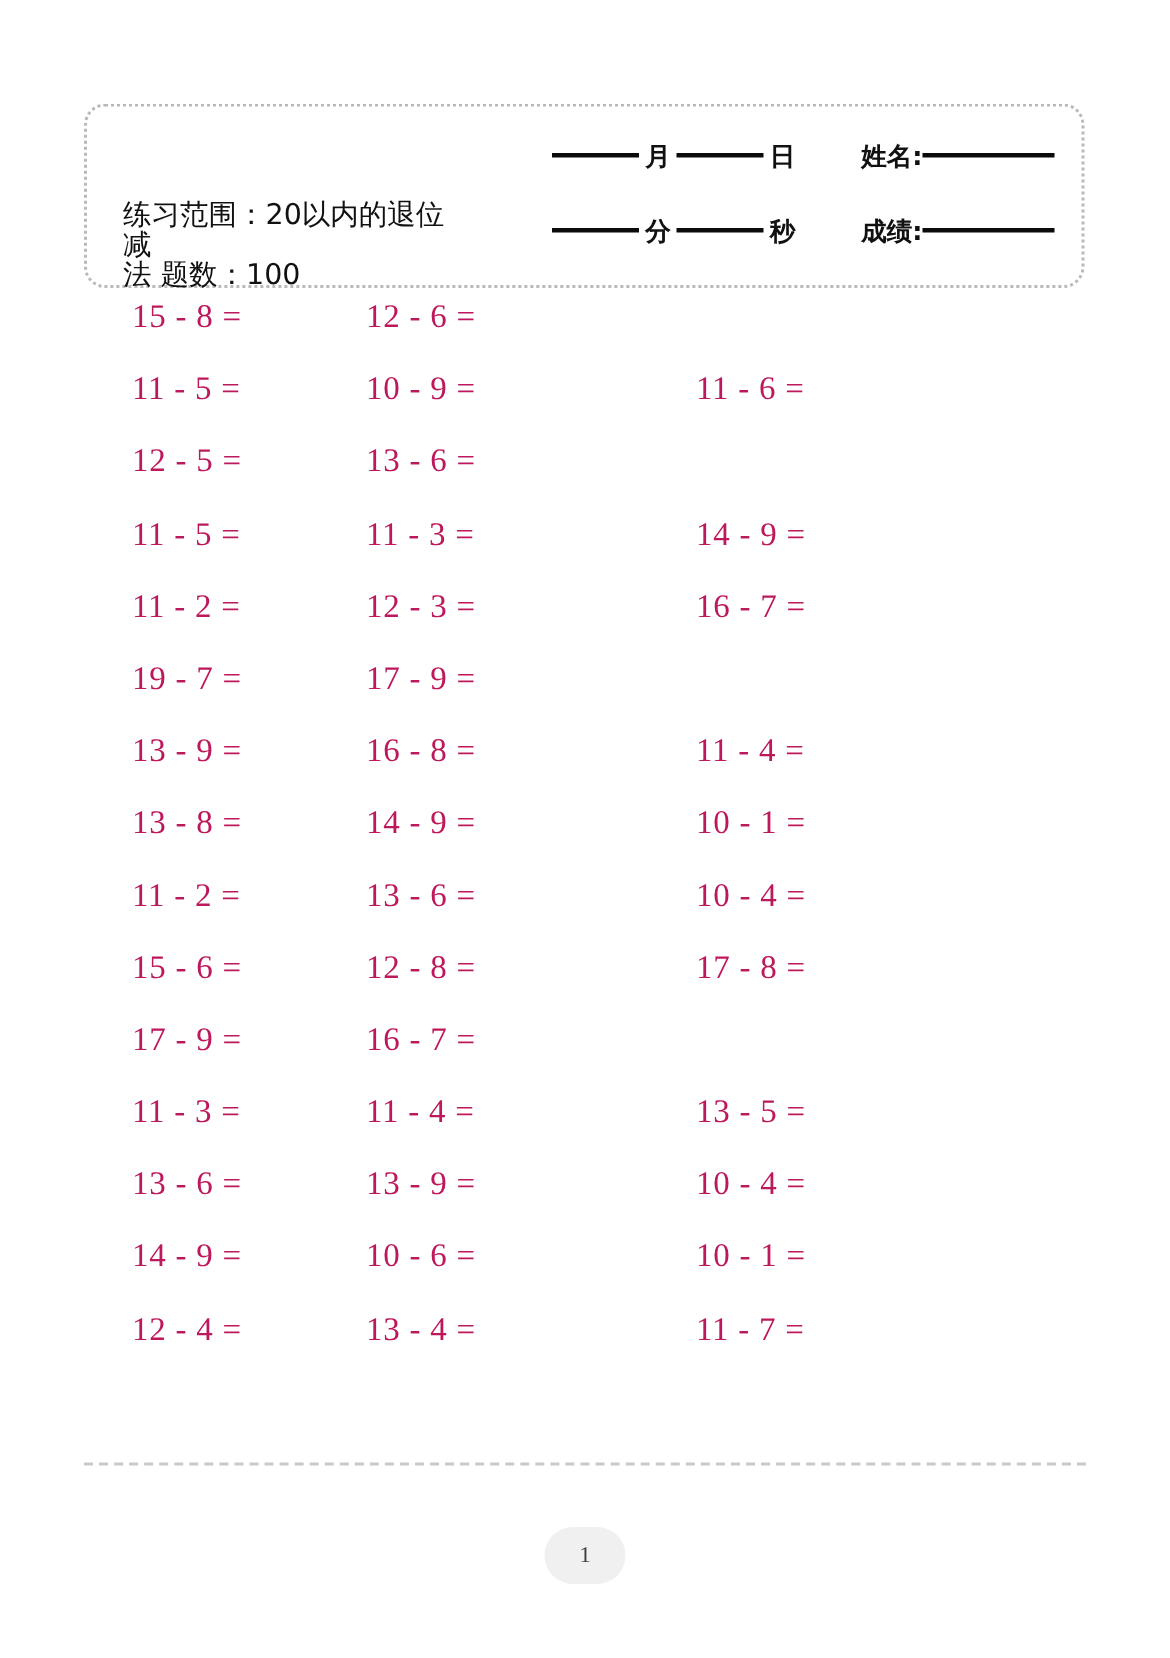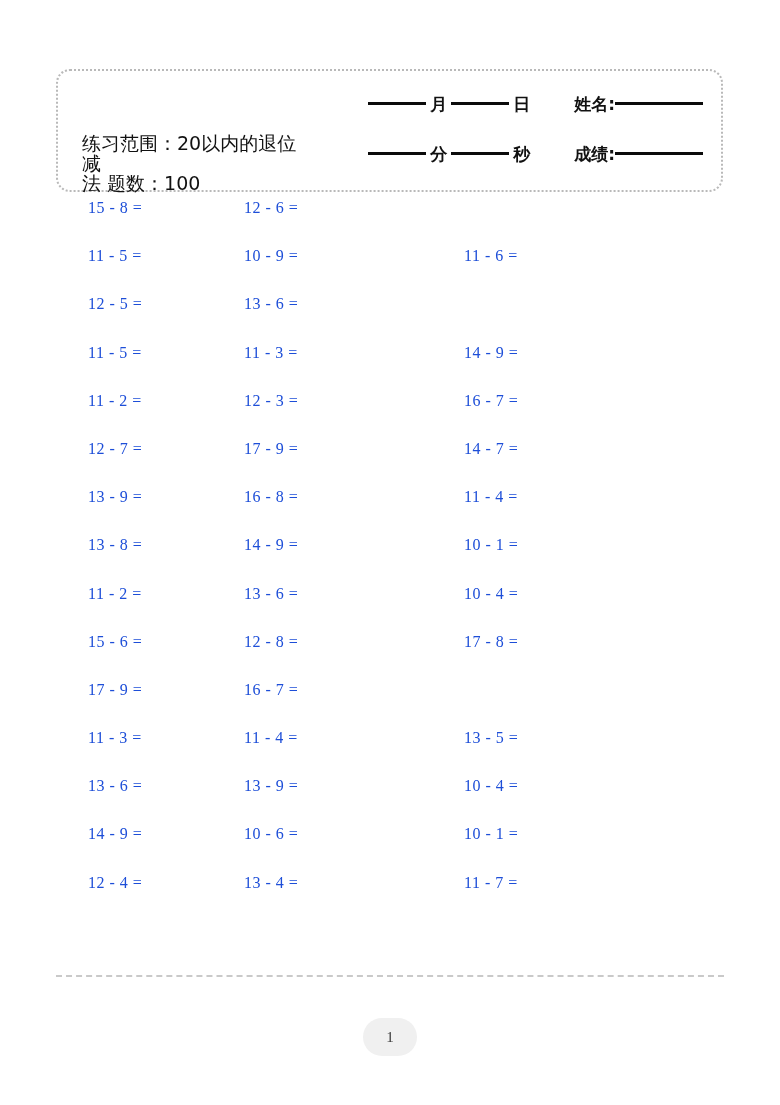--- a/index.html
+++ b/index.html
@@ -79,23 +79,23 @@
     position: absolute;
     left: 0;
     top: 200px;
     width: 780px;
   }
   .prow {
     display: flex;
     height: 48.2px;
   }
   .cell {
-    font-size: 16px;
+    font-size: 22px;
     line-height: 1;
-    color: #1d4ed8;
+    color: #be185d;
     white-space: nowrap;
     letter-spacing: 0.5px;
   }
   .c1 { width: 222px; padding-left: 88px; box-sizing: border-box; }
   .c2 { width: 220px; padding-left: 22px; box-sizing: border-box; }
   .c3 { width: 238px; padding-left: 22px; box-sizing: border-box; }
 
   
   .footer-sep {
     position: absolute;
@@ -174,23 +174,22 @@
       <div class="cell c1">11 - 5 =</div>
       <div class="cell c2">11 - 3 =</div>
       <div class="cell c3">14 - 9 =</div>
     </div>
     <div class="prow">
       <div class="cell c1">11 - 2 =</div>
       <div class="cell c2">12 - 3 =</div>
       <div class="cell c3">16 - 7 =</div>
     </div>
     <div class="prow">
-      <div class="cell c1">12 - 7 =</div>
+      <div class="cell c1">19 - 7 =</div>
       <div class="cell c2">17 - 9 =</div>
-      <div class="cell c3">14 - 7 =</div>
     </div>
     <div class="prow">
       <div class="cell c1">13 - 9 =</div>
       <div class="cell c2">16 - 8 =</div>
       <div class="cell c3">11 - 4 =</div>
     </div>
     <div class="prow">
       <div class="cell c1">13 - 8 =</div>
       <div class="cell c2">14 - 9 =</div>
       <div class="cell c3">10 - 1 =</div>

